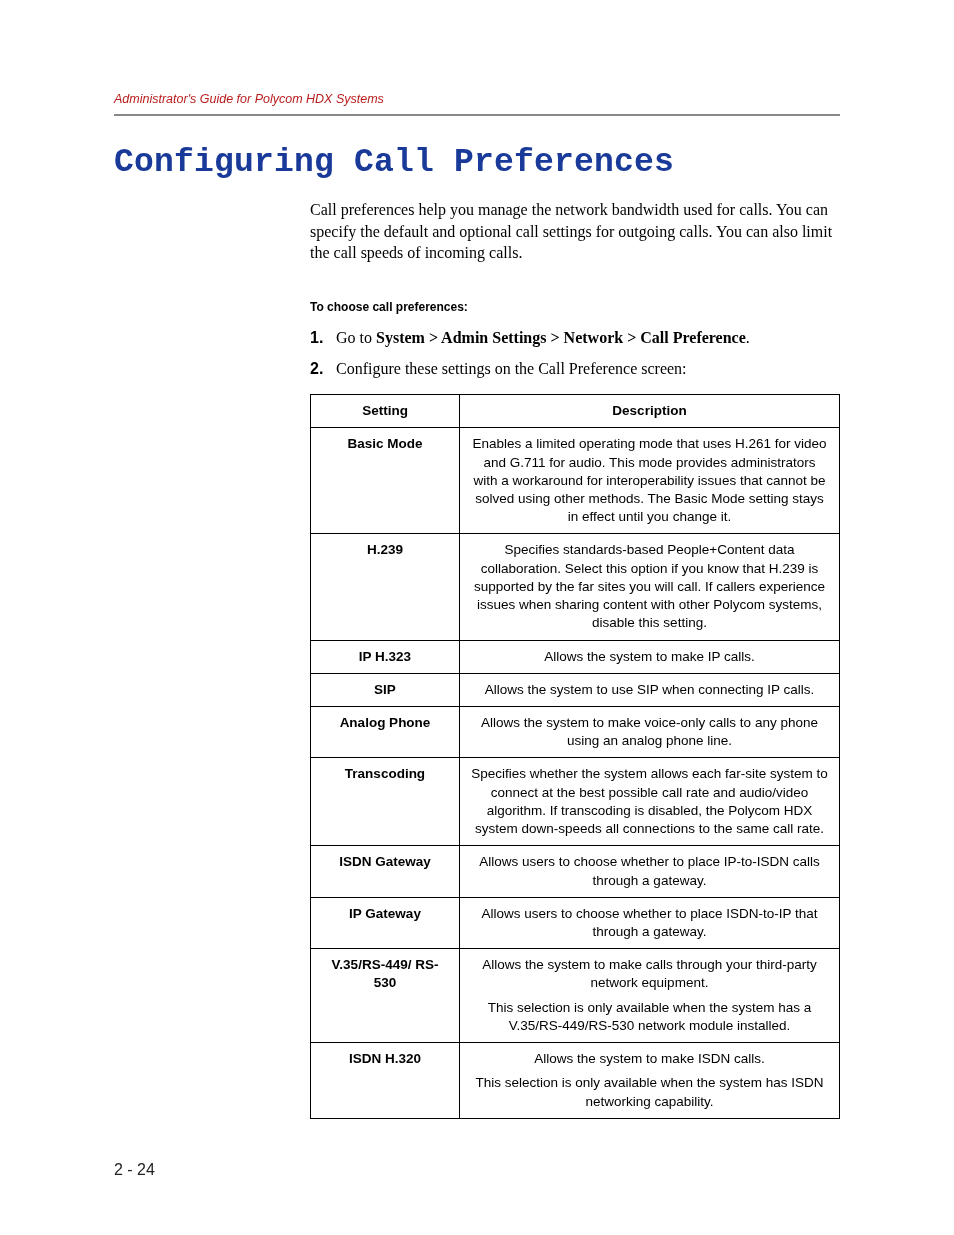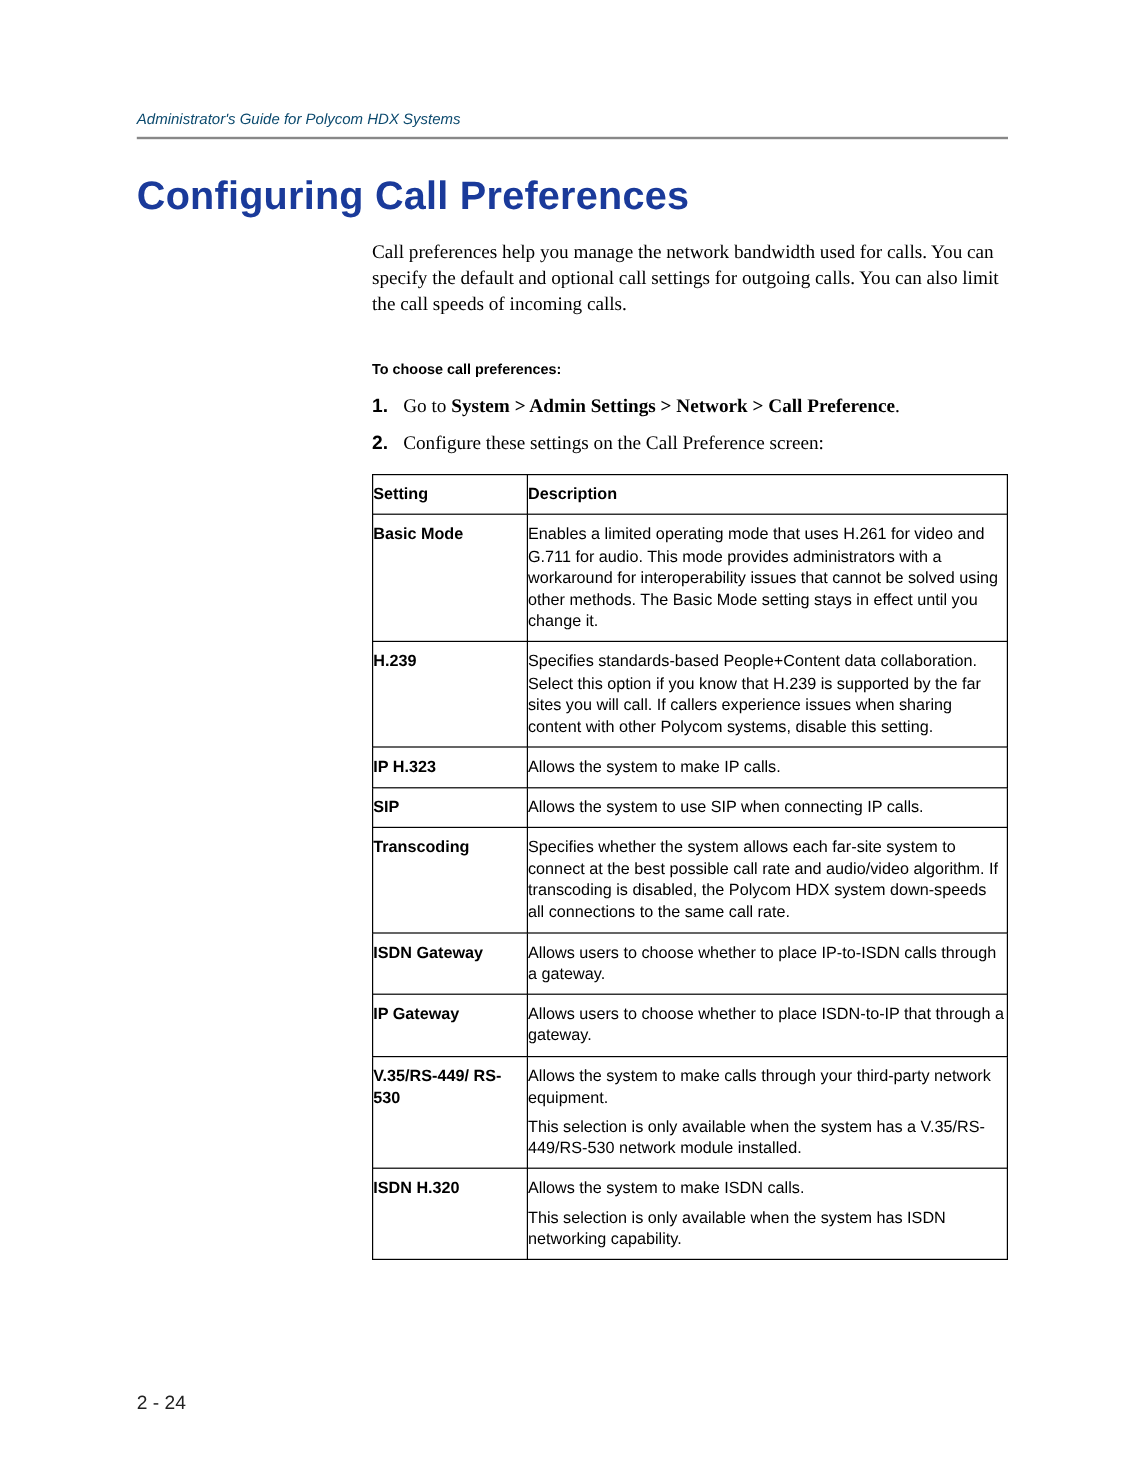--- a/index.html
+++ b/index.html
@@ -13,30 +13,30 @@
     width: 954px;
     height: 1235px;
     position: relative;
     box-sizing: border-box;
     padding: 92px 114px 0 114px;
   }
   .running-head {
     font-family: "Helvetica Neue", Helvetica, Arial, sans-serif;
     font-size: 12.5px;
     font-style: italic;
-    color: #0c4a6e;
+    color: #b91c1c;
     padding-bottom: 8px;
   }
   .rule {
     border: none;
     border-top: 2px solid #888;
     margin: 0 0 28px 0;
   }
   .h1 {
-    font-family: Liberation Sans, sans-serif;
+    font-family: Liberation Mono, monospace;
     font-weight: 600;
     font-size: 33px;
     color: #1a3a9a;
     margin: 0 0 18px 0;
     letter-spacing: 0.2px;
   }
   .indented-block {
     margin-left: 196px; 
     margin-right: 0;
   }
@@ -70,23 +70,23 @@
   .settings-table {
     border-collapse: collapse;
     width: 100%;
     margin-top: 14px;
     font-family: Helvetica, Arial, sans-serif;
     font-size: 13.5px;
     line-height: 1.35;
   }
   .settings-table th, .settings-table td {
     border: 1.5px solid #000;
-    padding: 7px 0;
+    padding: 7px 10px;
     vertical-align: top;
-    text-align: left;
+    text-align: center;
   }
   .settings-table th {
     font-weight: 700;
   }
   .settings-table .col-setting {
     width: 128px;
     font-weight: 700;
   }
   .settings-table .desc p {
     margin: 0 0 6px 0;
@@ -159,20 +159,26 @@
               <p>Allows the system to make IP calls.</p>
             </td>
           </tr>
           <tr>
             <td class="col-setting">SIP</td>
             <td class="desc">
               <p>Allows the system to use SIP when connecting IP calls.</p>
             </td>
           </tr>
           <tr>
+            <td class="col-setting">Analog Phone</td>
+            <td class="desc">
+              <p>Allows the system to make voice-only calls to any phone using an analog phone line.</p>
+            </td>
+          </tr>
+          <tr>
             <td class="col-setting">Transcoding</td>
             <td class="desc">
               <p>Specifies whether the system allows each far-site system to connect at the best possible call rate and audio/video algorithm. If transcoding is disabled, the Polycom HDX system down-speeds all connections to the same call rate.</p>
             </td>
           </tr>
           <tr>
             <td class="col-setting">ISDN Gateway</td>
             <td class="desc">
               <p>Allows users to choose whether to place IP-to-ISDN calls through a gateway.</p>
             </td>

